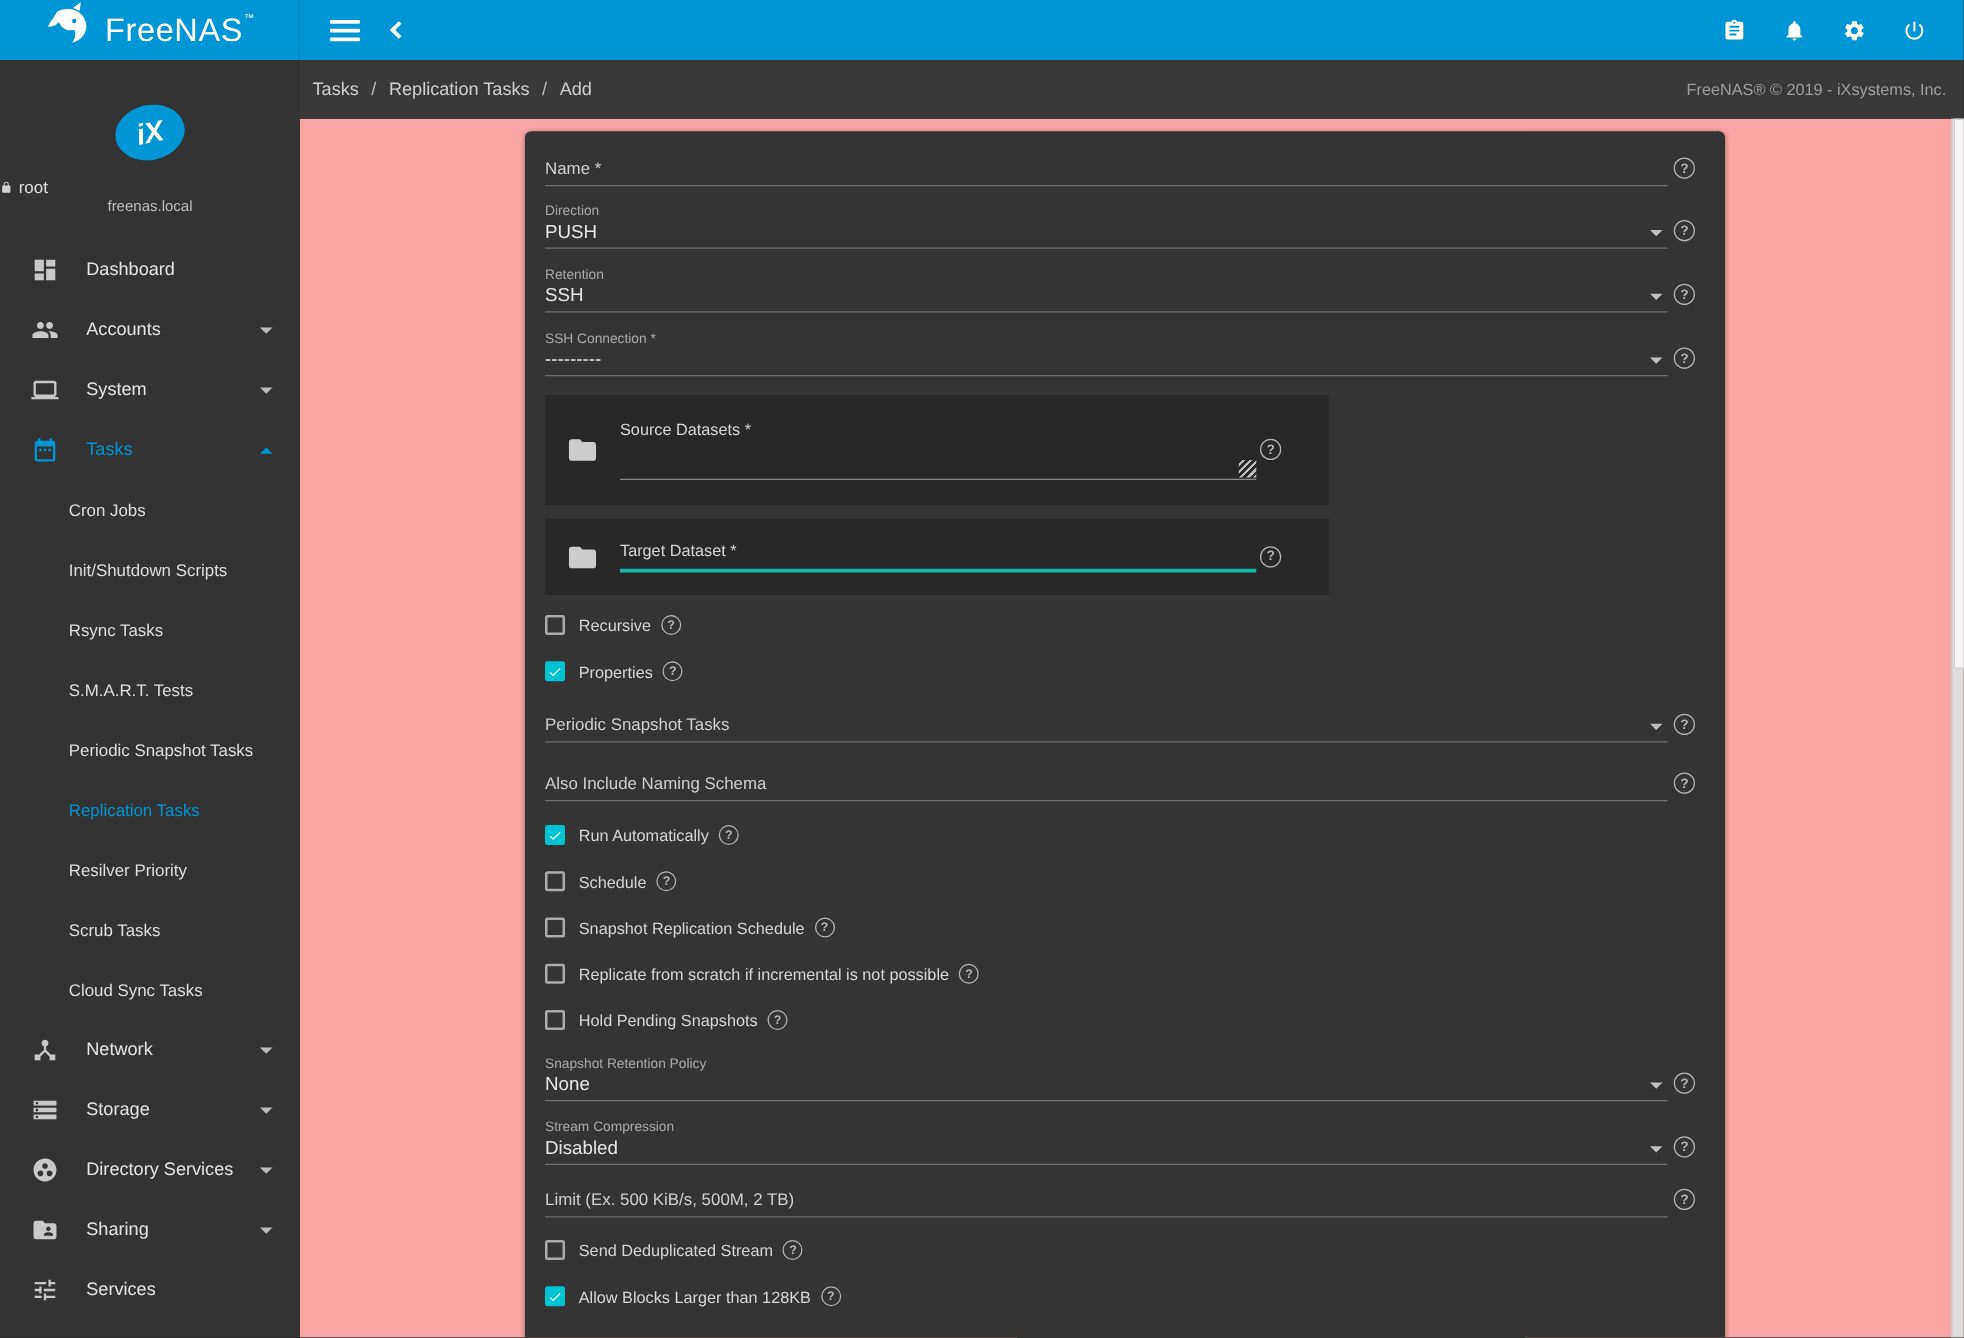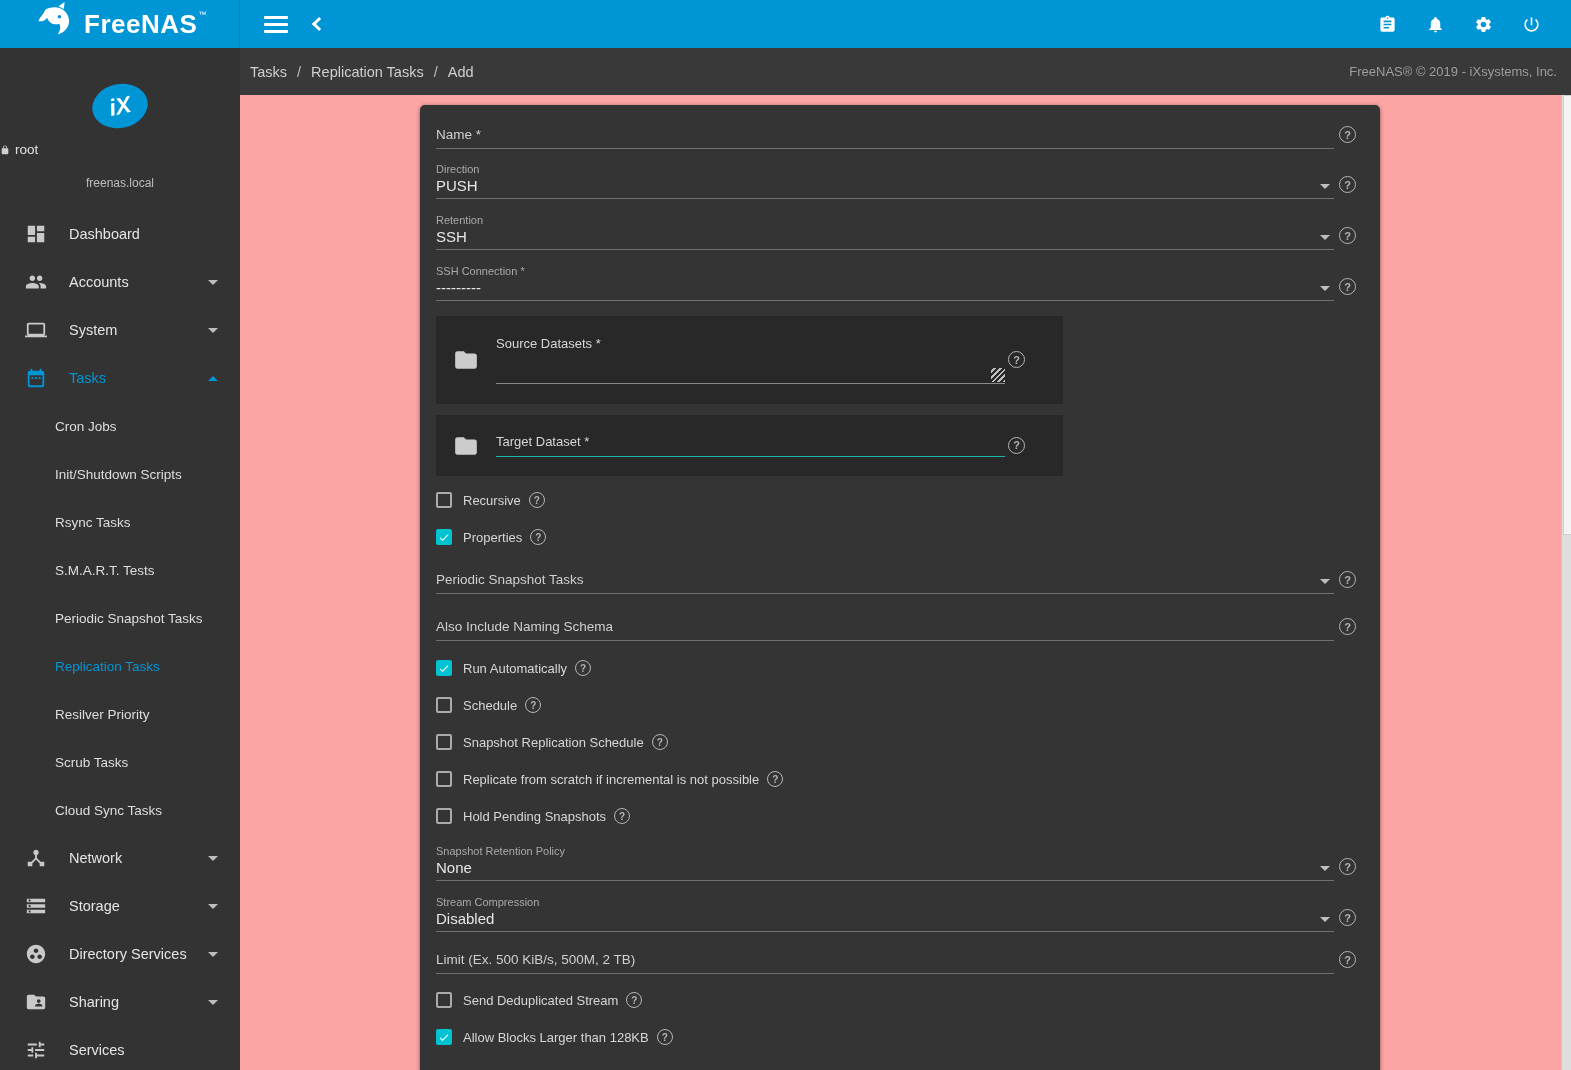--- a/index.html
+++ b/index.html
@@ -6,41 +6,41 @@
   html,body { width:1571px; height:1070px; overflow:hidden; }
   body {
     font-family: "Liberation Sans", sans-serif;
     background:#262626; color:#e0e0e0;
     position:relative;
   }
   
   .topbar{position:absolute;top:0;left:0;width:1571px;height:48px;background:#0095d5;display:flex;align-items:center;z-index:30;}
   .topbar-left{width:240px;height:48px;display:flex;align-items:center;padding-left:34px;border-right:1px solid rgba(0,0,0,.10);}
   .brand{display:flex;align-items:flex-start;color:#fff;}
-  .brand-name{font-size:26px;font-weight:bold;letter-spacing:.5px;line-height:46px;margin-left:8px;}
+  .brand-name{font-size:26px;font-weight:normal;letter-spacing:.5px;line-height:46px;margin-left:8px;}
   .brand-tm{font-size:8px;margin-top:9px;margin-left:1px;}
   .hamburger{margin-left:24px;width:24px;height:17px;display:flex;flex-direction:column;justify-content:space-between;cursor:pointer;}
   .hamburger span{display:block;height:3px;background:#fff;border-radius:1px;}
   .back-chev{margin-left:26px;width:10px;height:10px;border-left:3px solid #fff;border-bottom:3px solid #fff;transform:rotate(45deg);cursor:pointer;}
   .topbar-icons{margin-left:auto;display:flex;gap:29px;padding-right:30px;align-items:center;}
   .tb-icon{width:19px;height:19px;fill:#fff;cursor:pointer;}
   
   .crumbbar{position:absolute;top:48px;left:240px;width:1331px;height:47px;background:#393939;display:flex;align-items:center;justify-content:space-between;padding:0 8px 0 10px;z-index:20;}
   .crumbs{display:flex;align-items:center;gap:10px;font-size:14.5px;color:#cfcfcf;}
   .crumb{cursor:pointer;}
   .crumb-sep{color:#bdbdbd;}
   .copyright{font-size:13px;color:#9e9e9e;padding-right:6px;}
   
   .sidebar{position:absolute;top:48px;left:0;width:240px;height:1022px;background:#333333;overflow:hidden;z-index:10;}
   .side-head{padding-top:36px;text-align:center;}
   .ix-logo{width:56px;height:44px;background:#0095d5;border-radius:50%;margin:0 auto;display:flex;align-items:center;justify-content:center;transform:rotate(-12deg);}
   .ix-logo span{color:#fff;font-style:italic;font-weight:bold;font-size:23px;transform:rotate(0deg);}
   .side-user{margin-top:14px;font-size:13.5px;color:#e0e0e0;display:flex;align-items:center;gap:5px;}
   .lock-icon{width:10px;height:12px;fill:#cfcfcf;}
-  .side-host{margin-top:19px;font-size:12px;color:#bdbdbd;}
+  .side-host{margin-top:1px;font-size:12px;color:#bdbdbd;}
   .nav{margin-top:20px;}
   .nav-item{height:48px;display:flex;align-items:center;padding-left:25px;position:relative;cursor:pointer;font-size:14.5px;color:#e4e4e4;}
   .nav-icon{width:22px;height:22px;fill:#c9c9c9;flex:none;}
   .nav-label{margin-left:22px;}
   .nav-item.active{color:#0095d5;}
   .nav-item.active .nav-icon{fill:#0095d5;}
   .chev{position:absolute;right:22px;width:0;height:0;border-left:5px solid transparent;border-right:5px solid transparent;}
   .chev.down{border-top:5px solid #bdbdbd;}
   .chev.up{border-bottom:5px solid #0095d5;}
   .nav-sub{height:48px;display:flex;align-items:center;padding-left:55px;font-size:13.5px;color:#dedede;cursor:pointer;}
@@ -59,21 +59,21 @@
   .mt19{margin-top:19px}.mt21{margin-top:21px}.mt23{margin-top:23px}.mt25{margin-top:25px}
   
   .panel{background:#282828;width:627px;position:relative;display:flex;align-items:center;padding-left:14px;}
   .panel.src{height:88px;margin-top:15px;}
   .panel.tgt{height:61px;margin-top:11px;}
   .folder-icon{width:32px;height:26px;fill:#cccccc;flex:none;}
   .panel-body{margin-left:14px;width:509px;}
   .panel-label{font-size:13px;color:#d6d6d6;display:block;}
   .panel-input{border-bottom:1px solid #8a8a8a;height:30px;position:relative;margin-top:3px;}
   .grip{position:absolute;right:0;bottom:1px;width:14px;height:14px;background:repeating-linear-gradient(135deg,transparent 0 2px,#bdbdbd 2px 4px);cursor:nwse-resize;}
-  .panel-line{border-bottom:1px solid #14b8a6;padding:0 0 7px;}
+  .panel-line{border-bottom:3px solid #14b8a6;padding:0 0 7px;}
   .panel-help{position:absolute;right:38px;top:50%;margin-top:-9px;width:17px;height:17px;border:1.5px solid #b5b5b5;border-radius:50%;color:#b5b5b5;font-size:11px;font-weight:bold;display:flex;align-items:center;justify-content:center;cursor:pointer;}
   
   .cb-row{display:flex;align-items:center;}
   .cb{width:16px;height:16px;border:2px solid #ababab;border-radius:2px;flex:none;cursor:pointer;background:transparent;display:flex;align-items:center;justify-content:center;}
   .cb.checked{border-color:#00c3d2;background:#00c3d2;}
   .cb svg{width:13px;height:13px;fill:#ffffff;}
   .cb-label{margin-left:11px;font-size:13px;color:#d6d6d6;}
   .cb-help{flex:none;width:16px;height:16px;border:1.5px solid #b5b5b5;border-radius:50%;color:#b5b5b5;font-size:10px;font-weight:bold;display:flex;align-items:center;justify-content:center;margin-left:8px;cursor:pointer;}
   
   .vscroll{position:absolute;top:95px;right:0;width:10px;height:975px;background:#dedede;border-left:1px solid #c6c6c6;z-index:25;}

